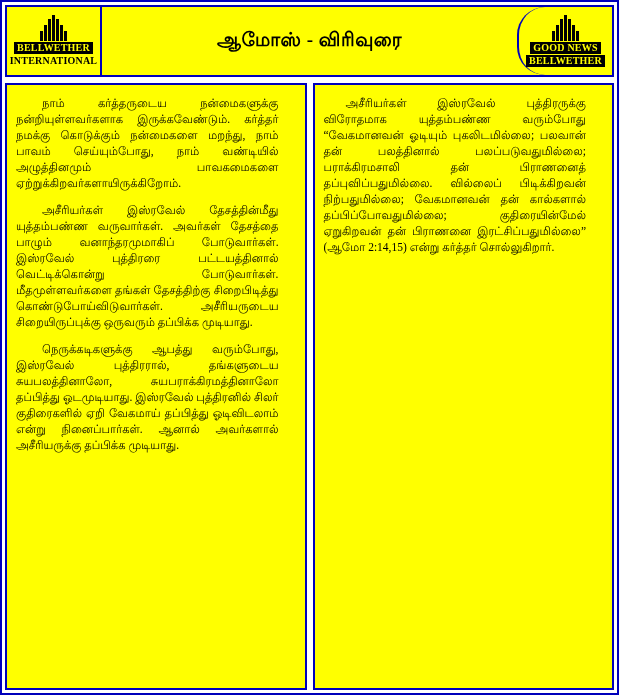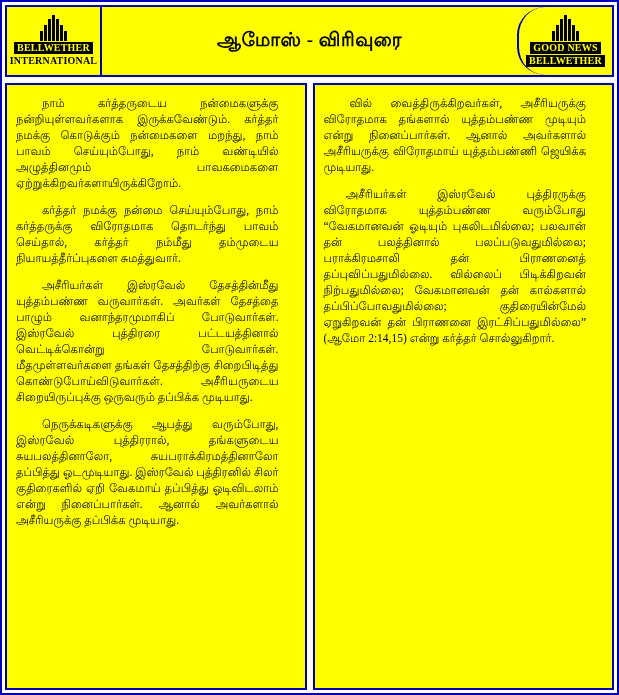--- a/index.html
+++ b/index.html
@@ -184,25 +184,23 @@
       <div class="logo-line inv">GOOD NEWS</div>
       <div class="logo-line inv">BELLWETHER</div>
     </div>
 
   </div>
 
   <div class="body-area">
 
     <div class="col">
       <p class="para">நாம் கர்த்தருடைய நன்மைகளுக்கு நன்றியுள்ளவர்களாக இருக்கவேண்டும். கர்த்தர் நமக்கு கொடுக்கும் நன்மைகளை மறந்து, நாம் பாவம் செய்யும்போது, நாம் வண்டியில் அழுத்தினமும் பாவகமைகளை ஏற்றுக்கிறவர்களாயிருக்கிறோம்.</p>
-      <p class="para">கர்த்தர் நமக்கு நன்மை செய்யும்போது, நாம் கர்த்தருக்கு விரோதமாக தொடர்ந்து பாவம் செய்தால், கர்த்தர் நம்மீது தம்முடைய நியாயத்தீர்ப்புகளை சுமத்துவார்.</p>
       <p class="para">அசீரியர்கள் இஸ்ரவேல் தேசத்தின்மீது யுத்தம்பண்ண வருவார்கள். அவர்கள் தேசத்தை பாழும் வனாந்தரமுமாகிப் போடுவார்கள். இஸ்ரவேல் புத்திரரை பட்டயத்தினால் வெட்டிக்கொன்று போடுவார்கள். மீதமுள்ளவர்களை தங்கள் தேசத்திற்கு சிறைபிடித்து கொண்டுபோய்விடுவார்கள். அசீரியருடைய சிறையிருப்புக்கு ஒருவரும் தப்பிக்க முடியாது.</p>
       <p class="para">நெருக்கடிகளுக்கு ஆபத்து வரும்போது, இஸ்ரவேல் புத்திரரால், தங்களுடைய சுயபலத்தினாலோ, சுயபராக்கிரமத்தினாலோ தப்பித்து ஓடமுடியாது. இஸ்ரவேல் புத்திரனில் சிலர் குதிரைகளில் ஏறி வேகமாய் தப்பித்து ஓடிவிடலாம் என்று நினைப்பார்கள். ஆனால் அவர்களால் அசீரியருக்கு தப்பிக்க முடியாது.</p>
     </div>
 
     <div class="col">
-      <p class="para">வில் வைத்திருக்கிறவர்கள், அசீரியருக்கு விரோதமாக தங்களால் யுத்தம்பண்ண முடியும் என்று நினைப்பார்கள். ஆனால் அவர்களால் அசீரியருக்கு விரோதமாய் யுத்தம்பண்ணி ஜெயிக்க முடியாது.</p>
       <p class="para quote">அசீரியர்கள் இஸ்ரவேல் புத்திரருக்கு விரோதமாக யுத்தம்பண்ண வரும்போது “வேகமானவன் ஓடியும் புகலிடமில்லை; பலவான் தன் பலத்தினால் பலப்படுவதுமில்லை; பராக்கிரமசாலி தன் பிராணனைத் தப்புவிப்பதுமில்லை. வில்லைப் பிடிக்கிறவன் நிற்பதுமில்லை; வேகமானவன் தன் கால்களால் தப்பிப்போவதுமில்லை; குதிரையின்மேல் ஏறுகிறவன் தன் பிராணனை இரட்சிப்பதுமில்லை” (ஆமோ 2:14,15) என்று கர்த்தர் சொல்லுகிறார்.</p>
     </div>
 
   </div>
 
 </div>
 
 </body></html>

